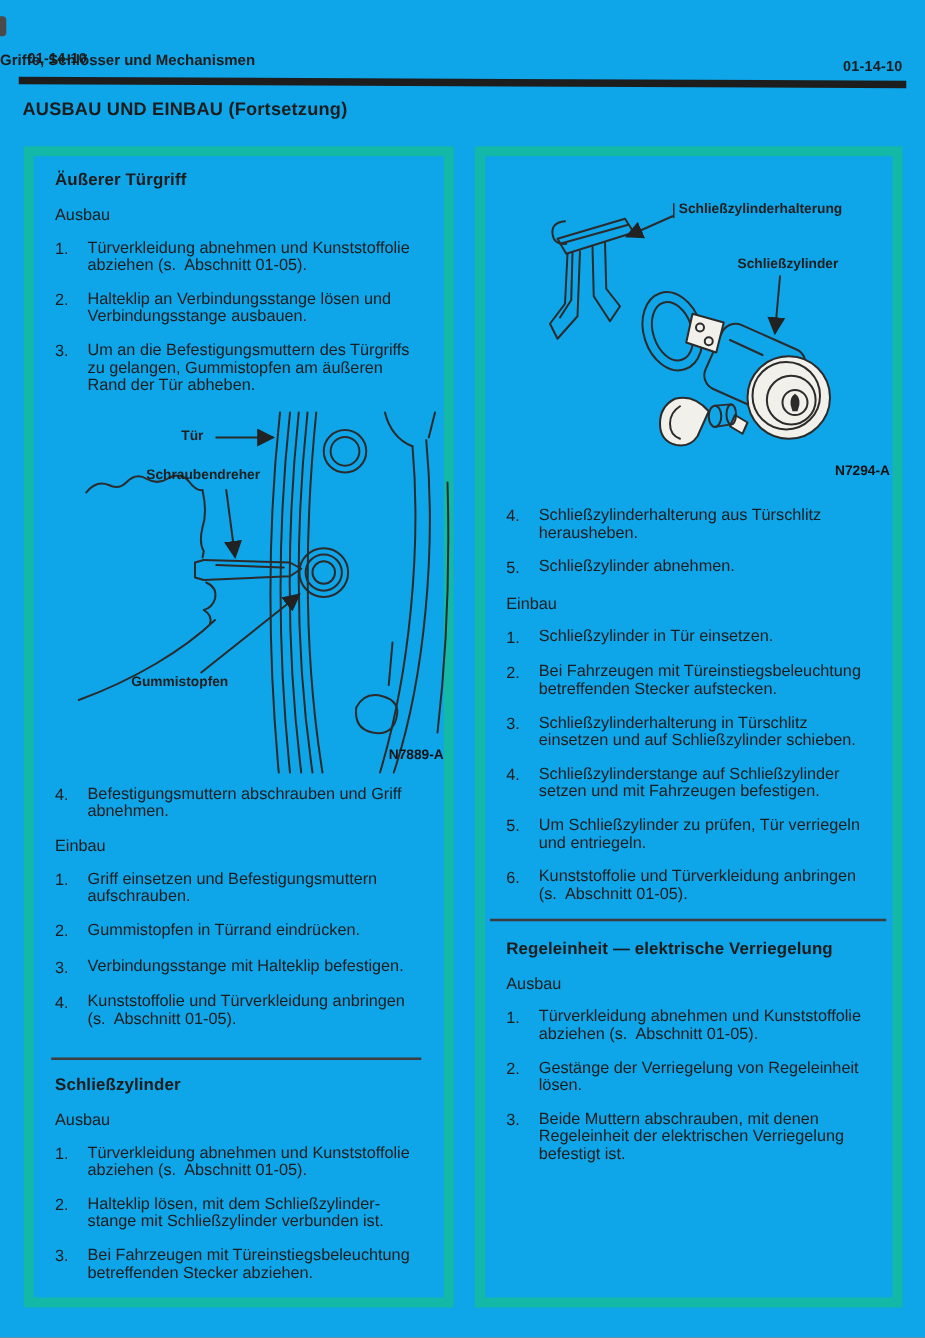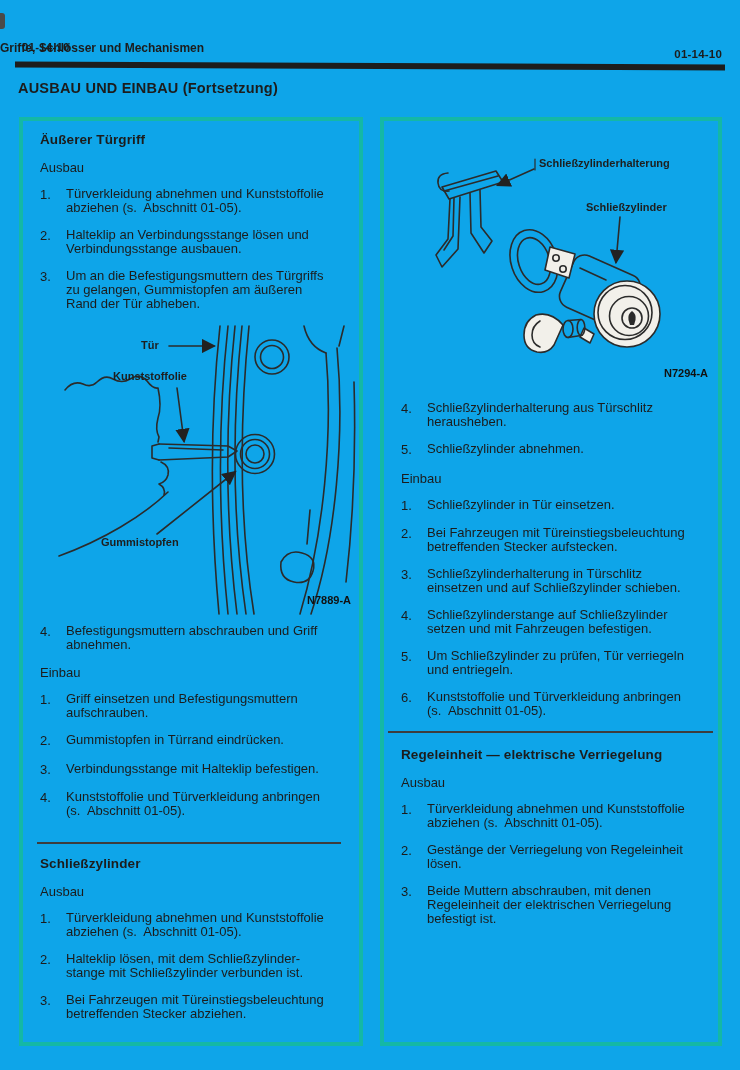--- a/index.html
+++ b/index.html
@@ -8,21 +8,21 @@
     background:#0ea5e9;
     font-family:"Liberation Sans","DejaVu Sans",sans-serif;
     color:#1c1c1c; overflow:hidden;
   }
   .speck{position:absolute; left:0; top:13px; width:5px; height:16px; background:#4a4a4a; border-radius:0 3px 3px 0;}
   .hdr-left{position:absolute; left:22px; top:41px; font-size:11.5px; font-weight:bold; letter-spacing:.2px;}
   .hdr-center{position:absolute; left:0; top:41px; width:740px; text-align:left; font-size:12px; font-weight:bold;}
   .hdr-right{position:absolute; right:18px; top:48px; font-size:11.5px; font-weight:bold; letter-spacing:.2px;}
   .hdr-rule{position:absolute; left:15px; top:63px; width:710px; height:6px; background:#1d1d1d; transform:rotate(0.25deg);}
   .page-title{position:absolute; left:18px; top:80px; font-size:14.5px; font-weight:bold; letter-spacing:.2px;}
-  .box{position:absolute; top:117px; height:929px; border:4px solid #14b8a6; box-sizing:border-box; background:transparent;}
+  .box{position:absolute; top:117px; height:929px; border:8px solid #14b8a6; box-sizing:border-box; background:transparent;}
   .box-left{left:19px; width:344px;}
   .box-right{left:380px; width:342px;}
   .pad{padding:0 9px 0 17px;}
   .pad-top{padding-top:11px;}
   .box-h{font-size:13.5px; font-weight:bold; margin:0 0 13px; letter-spacing:.1px;}
   .sub-h{font-size:13px; font-weight:normal; margin:0 0 12px;}
   .step{display:flex; margin:0 0 13px;}
   .step .num{width:26px; flex:none; font-size:13px; line-height:15.5px;}
   .step .txt{flex:1; font-size:13px; line-height:14px; white-space:pre-wrap;}
   .divider{border-top:2px solid #3d3d3d; margin:24px 18px 12px 14px;}
@@ -111,21 +111,21 @@
           <path d="M138,138 q9,4 7,13 q-2,7 -9,9 q7,4 5,11"></path>
 
           <path d="M145,168 C120,192 80,216 36,232"></path>
 
           <path d="M146,22 L191,22" marker-end="url(#arw)"></path>
           <path d="M154,64 L161,117" marker-end="url(#arw)"></path>
           <path d="M134,210 L212,148" marker-end="url(#arw)"></path>
         </g>
       </svg>
       <span class="fig-label" style="left:118px; top:15px;">Tür</span>
-      <span class="fig-label" style="left:90px;  top:46px;">Kunststoffolie</span>
+      <span class="fig-label" style="left:90px;  top:46px;">Schraubendreher</span>
       <span class="fig-label" style="left:78px;  top:212px;">Gummistopfen</span>
       <span class="fig-code" style="left:284px; top:270px;">N7889-A</span>
     </div>
 
     <div class="pad">
       <div class="step">
         <span class="num">4.</span>
         <span class="txt">Befestigungsmuttern abschrauben und Griff
 abnehmen.</span>
       </div>

